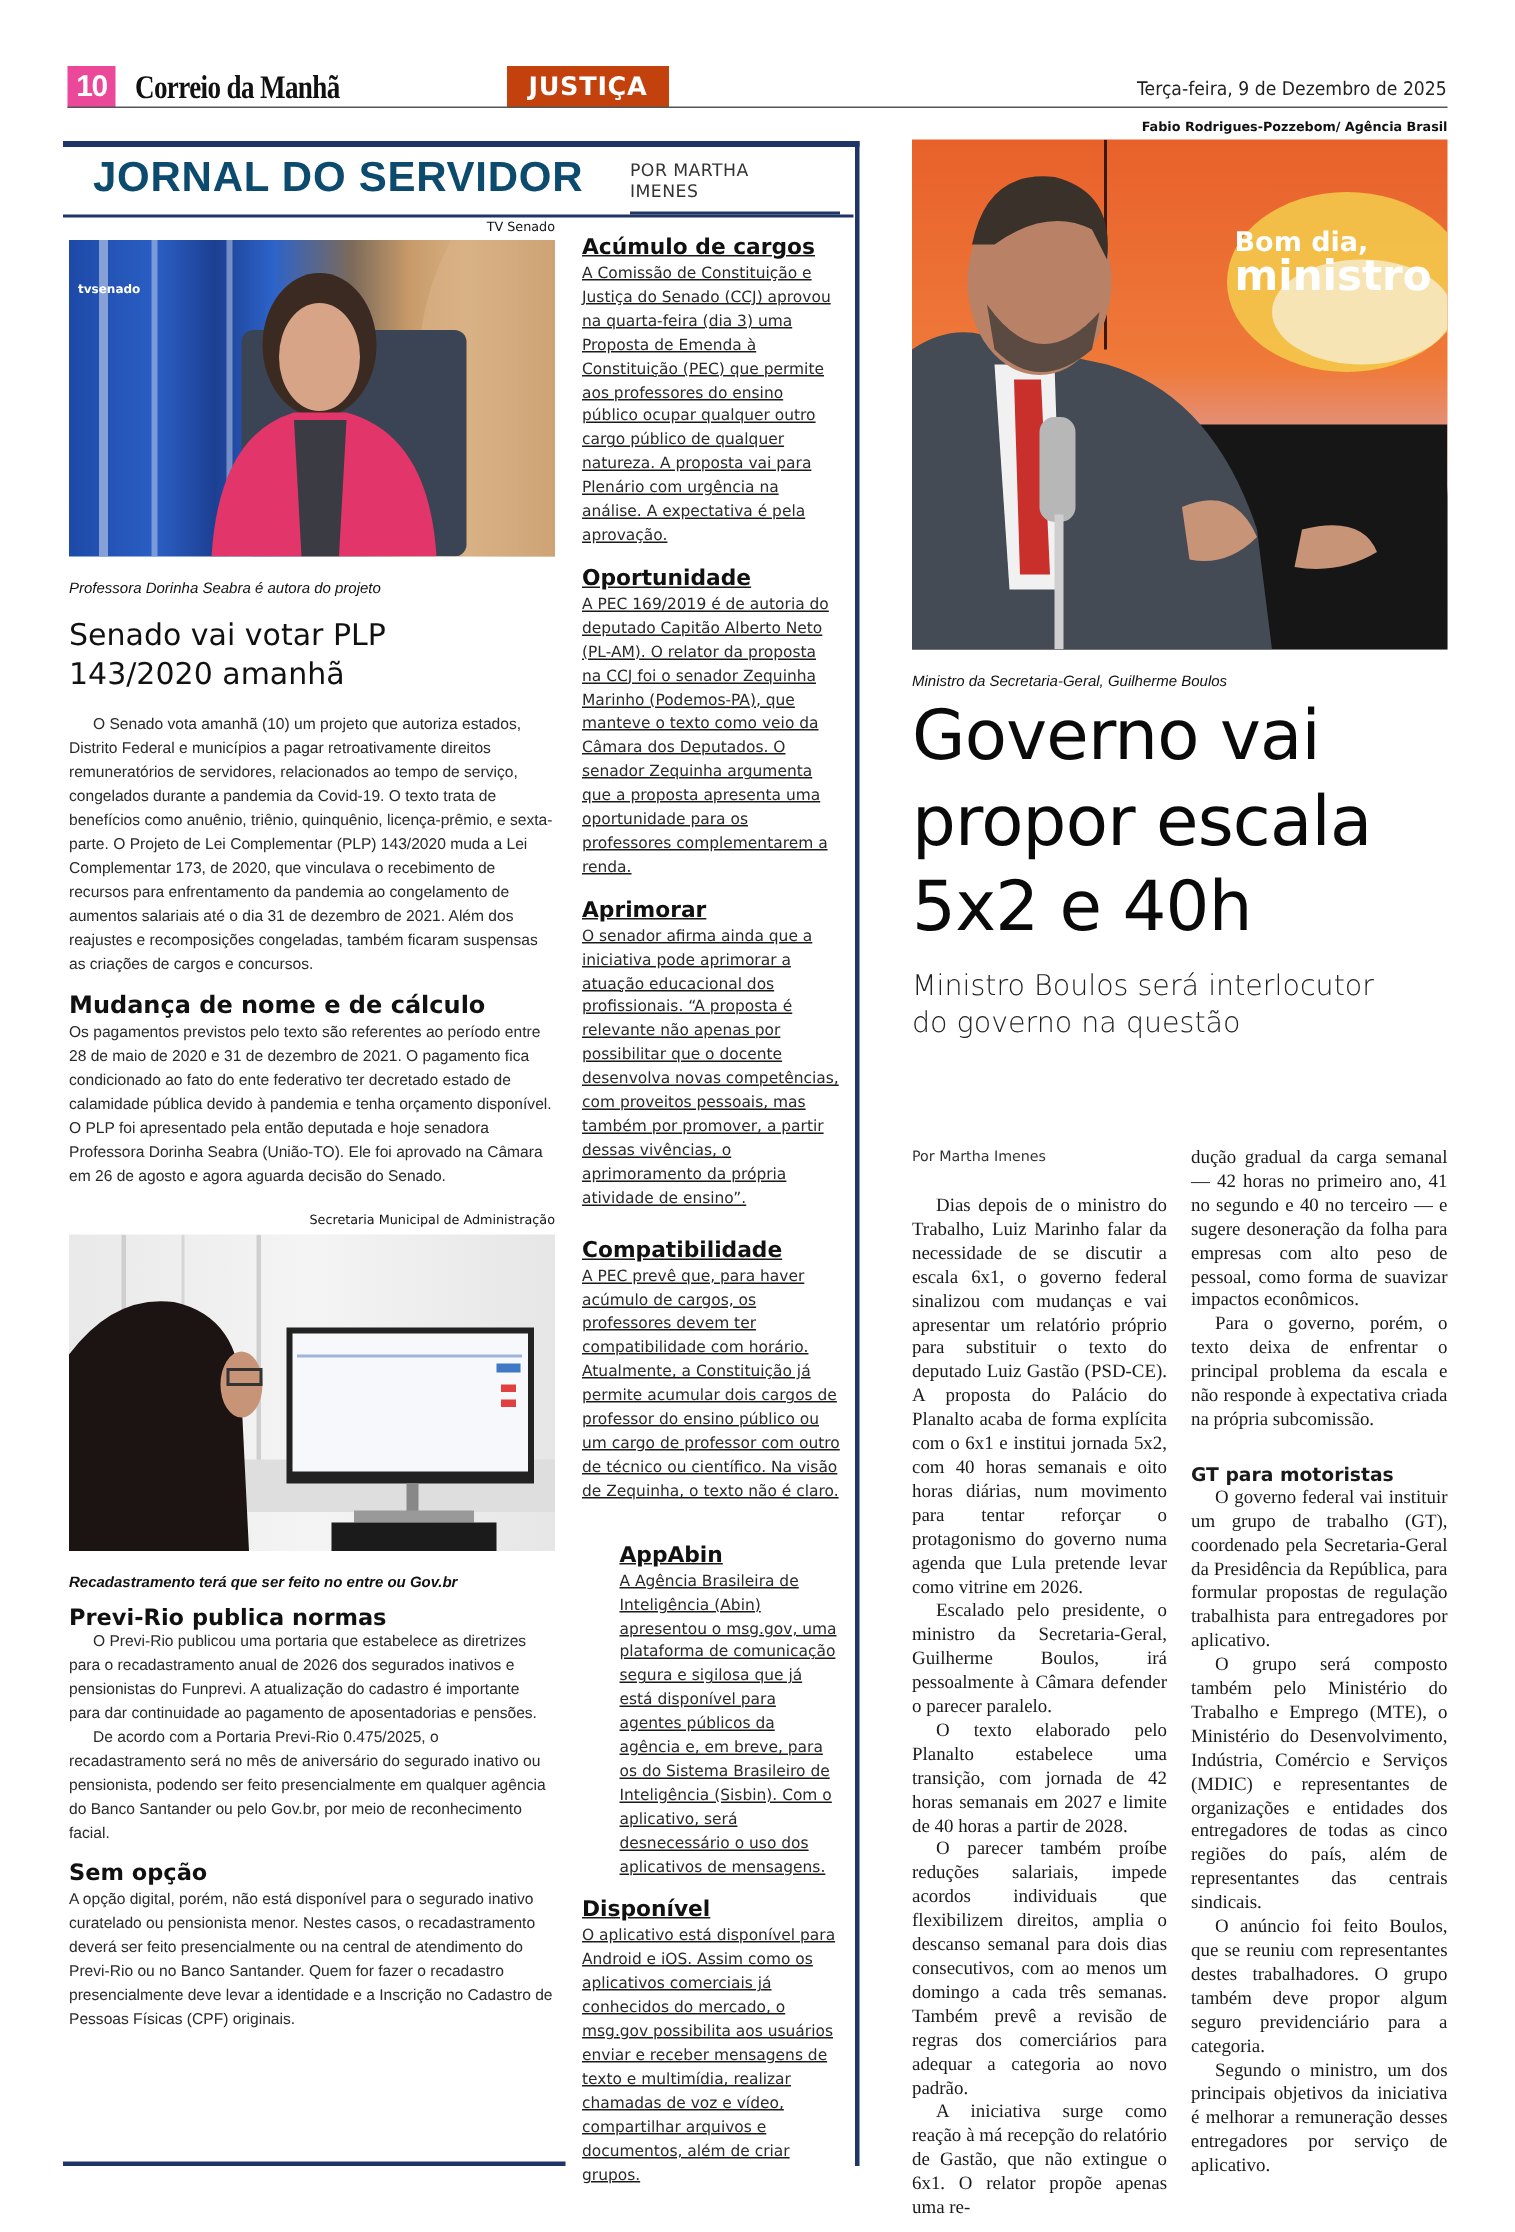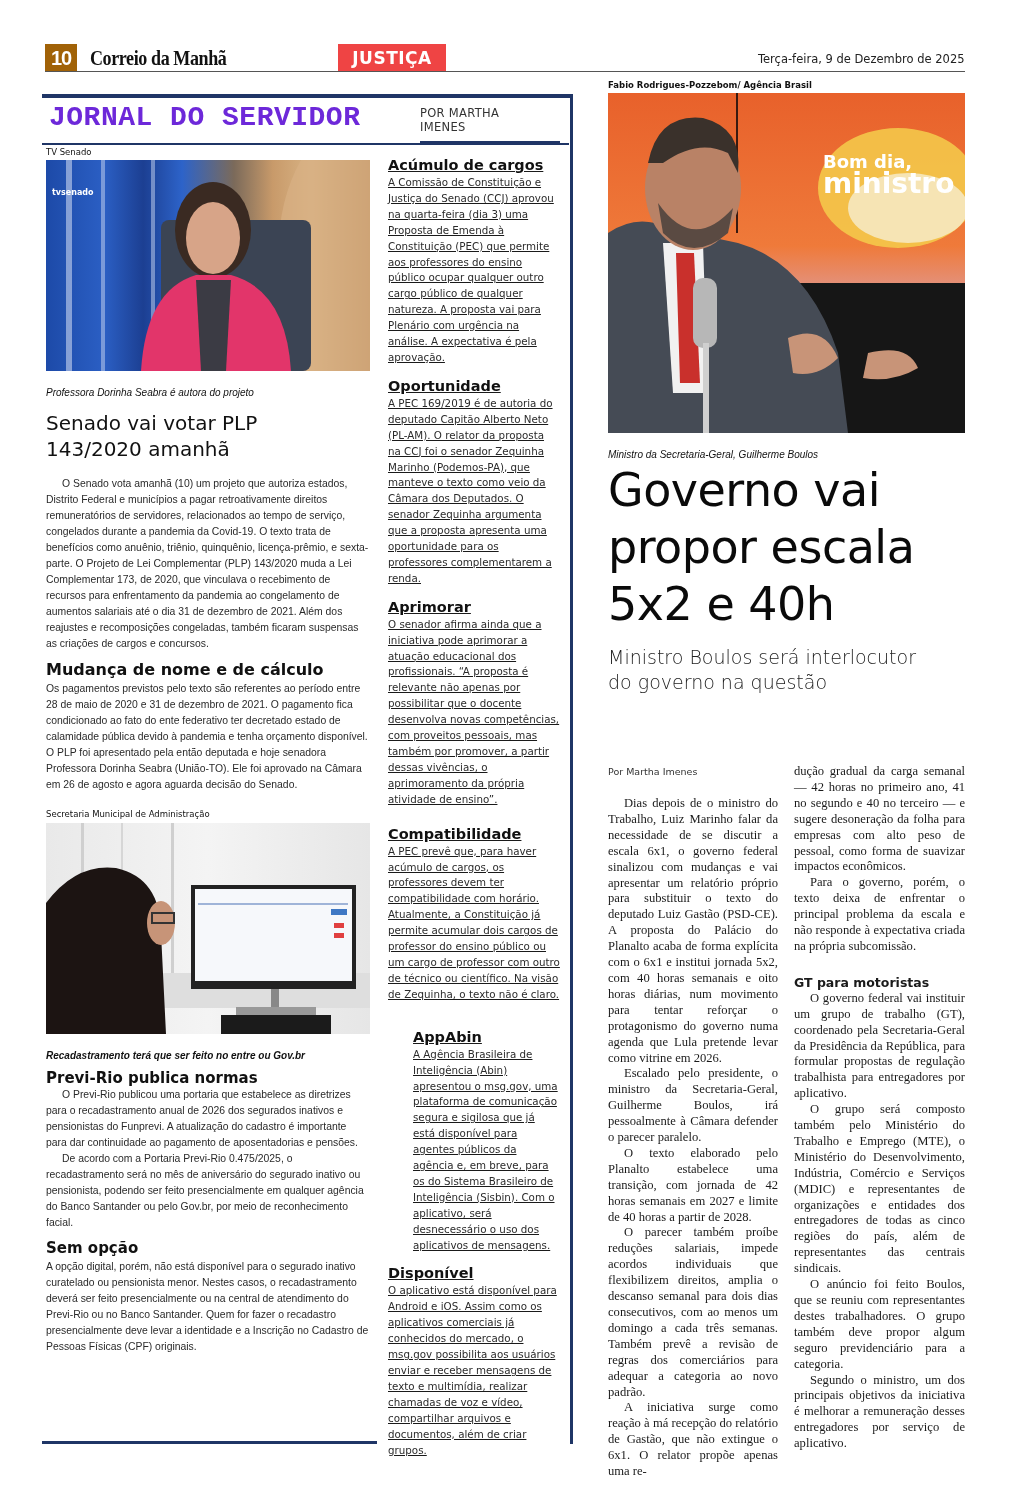--- a/index.html
+++ b/index.html
@@ -2,40 +2,40 @@
 <html><head>
 <meta charset="utf-8">
 <style>
   * { box-sizing: border-box; margin: 0; padding: 0; }
   html, body { width: 1010px; height: 1488px; background: #ffffff; overflow: hidden; }
   body { position: relative; font-family: "DejaVu Sans", sans-serif; color: #1a1a1a; }
 
   
   .masthead { position: absolute; left: 45px; top: 44px; width: 920px; height: 28px; }
   .masthead .rule { position: absolute; left: 0; right: 0; bottom: 0; height: 1px; background: #555; }
-  .page-num { position: absolute; left: 0; top: 0; width: 32px; height: 28px; background: #a16207; color: #fff;
+  .page-num { position: absolute; left: 0; top: 0; width: 32px; height: 28px; background: #ec4899; color: #fff;
     font-family: "Liberation Sans", sans-serif; font-size: 20px; font-weight: bold; text-align: center; line-height: 28px; letter-spacing: -1px; }
   .paper-name { position: absolute; left: 45px; top: 1px; font-family: "Liberation Serif", serif; font-weight: bold;
     font-size: 22px; letter-spacing: -0.5px; transform: scaleX(0.82); transform-origin: left; color: #111; }
-  .section-tag { position: absolute; left: 293px; top: 0; width: 108px; height: 28px; background: #ef4444; color: #fff;
+  .section-tag { position: absolute; left: 293px; top: 0; width: 108px; height: 28px; background: #c2410c; color: #fff;
     font-family: "DejaVu Sans", sans-serif; font-weight: bold; font-size: 17px; text-align: center; line-height: 28px; letter-spacing: 0.5px; }
   .date { position: absolute; right: 0; top: 7px; font-family: "DejaVu Sans", sans-serif; font-size: 12.5px; color: #222; transform: scaleX(0.92); transform-origin: right; }
 
   
   .box { position: absolute; left: 42px; top: 94px; width: 531px; height: 1350px; }
   .box .top-bar { position: absolute; left: 0; top: 0; width: 531px; height: 4px; background: #1f3566; }
   .box .right-bar { position: absolute; right: 0; top: 0; width: 3px; height: 1350px; background: #1f3566; }
   .box .bottom-bar { position: absolute; left: 0; bottom: 0; width: 335px; height: 3px; background: #1f3566; }
   .box .title-rule { position: absolute; left: 0; top: 49px; width: 527px; height: 2px; background: #1f3566; }
-  .jornal-title { position: absolute; left: 7px; top: 8px; font-family: Liberation Mono, monospace; font-weight: bold; font-size: 28px; letter-spacing: 0.5px; color: #6d28d9; }
+  .jornal-title { position: absolute; left: 20px; top: 8px; font-family: Liberation Sans, sans-serif; font-weight: bold; font-size: 28px; letter-spacing: 0.5px; color: #0c4a6e; }
   .byline-top { position: absolute; left: 378px; top: 12px; font-family: "DejaVu Sans", sans-serif; font-size: 11.5px; line-height: 14px; color: #333; letter-spacing: 0.3px; }
 
   
   .colA { position: absolute; left: 46px; width: 324px; }
-  .credit { font-family: "DejaVu Sans", sans-serif; font-size: 8.5px; color: #111; }
+  .credit { font-family: "DejaVu Sans", sans-serif; font-size: 8.5px; color: #111; text-align: right; }
   .photo { position: relative; overflow: hidden; }
   .caption { font-family: Liberation Sans, sans-serif; font-style: italic; font-size: 10px; color: #111; margin-top: 16px; }
   .headline-md { font-family: "DejaVu Sans", sans-serif; font-size: 20px; line-height: 26px; color: #111; }
   .body-sans { font-family: Liberation Sans, sans-serif; font-size: 10.4px; line-height: 16px; color: #2a2a2a; text-align: left; }
   .indent { text-indent: 16px; }
   .sub-h-light { font-family: "DejaVu Sans", sans-serif; font-size: 16px; color: #111; font-weight: 600; }
 
   
   .colB { position: absolute; left: 388px; top: 157px; width: 172px; text-decoration: underline; }
   .colB .sec { margin-bottom: 12px; }

